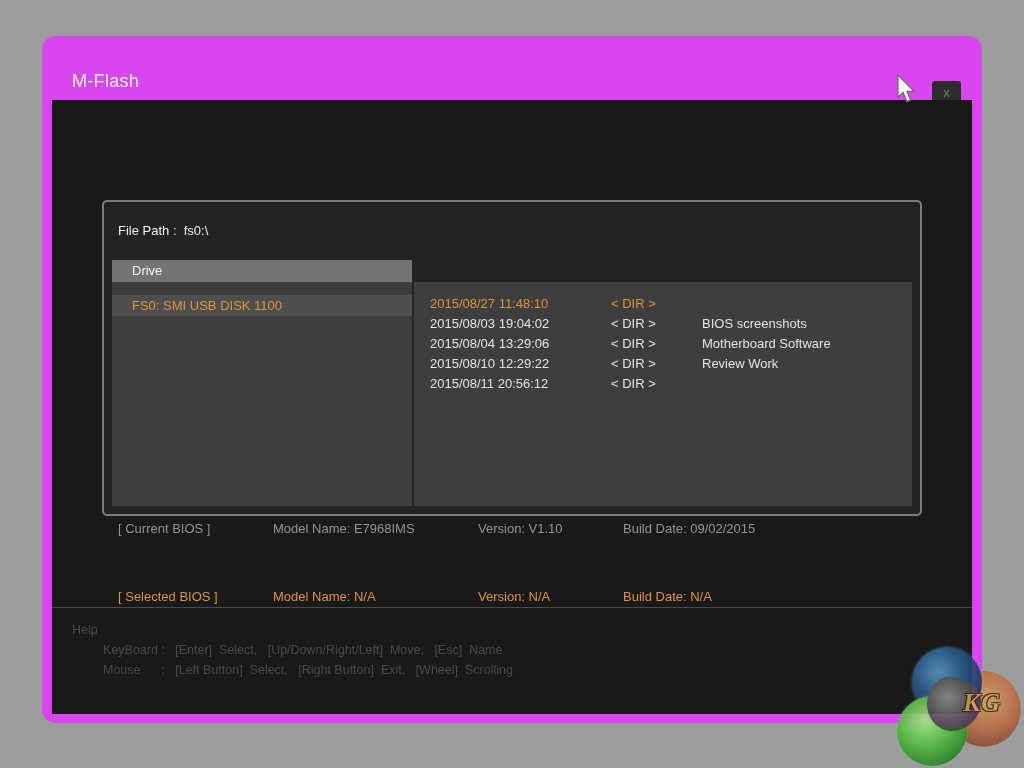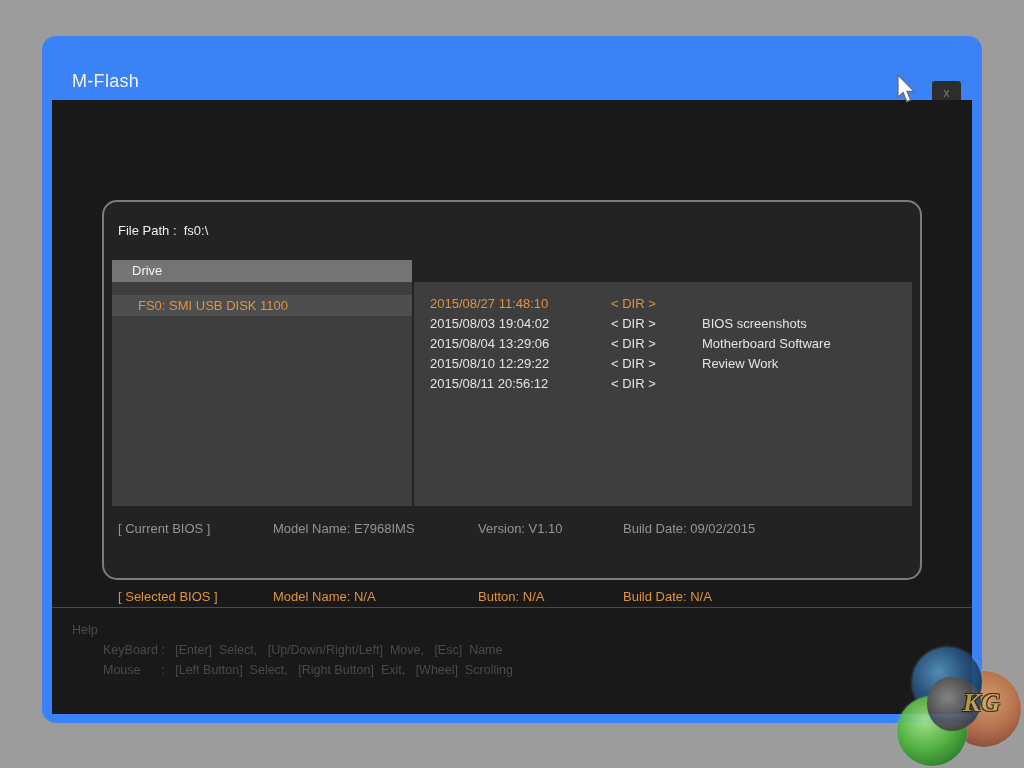--- a/index.html
+++ b/index.html
@@ -7,21 +7,21 @@
   body { font-family: "Liberation Sans", "DejaVu Sans", sans-serif; }
 
   #page {
     position: relative; width: 1024px; height: 768px;
     background: #9c9c9c; overflow: hidden;
   }
 
   
   .window {
     position: absolute; left: 42px; top: 36px; width: 940px; height: 687px;
-    background: #3b82f6; border-radius: 14px;
+    background: #d946ef; border-radius: 14px;
   }
   .window-title {
     position: absolute; left: 30px; top: 35px;
     font-size: 18px; color: #f4f4f4; letter-spacing: .3px;
   }
   .close-btn {
     position: absolute; left: 890px; top: 45px; width: 29px; height: 23px;
     background: #2d2d2d; border: none; border-radius: 3px;
     color: #787878; font-size: 13px; font-family: inherit;
     line-height: 21px; text-align: center; cursor: pointer;
@@ -32,22 +32,22 @@
     position: absolute; left: 10px; top: 64px; width: 920px; height: 614px;
     background: #191919;
   }
   .hsep {
     position: absolute; left: 0; top: 507px; width: 920px; height: 1px;
     background: #4a4a4a;
   }
 
   
   .panel {
-    position: absolute; left: 50px; top: 100px; width: 820px; height: 380px;
-    background: #232323; border: 2px solid #7c7c7c; border-radius: 15px;
+    position: absolute; left: 50px; top: 100px; width: 820px; height: 316px;
+    background: #232323; border: 2px solid #7c7c7c; border-radius: 5px;
   }
   .filepath {
     position: absolute; left: 14px; top: 21px;
     font-size: 13px; color: #efefef; white-space: pre;
   }
 
   .thead {
     position: absolute; left: 8px; top: 58px; width: 800px; height: 22px;
     display: flex;
     flex-direction: column;
@@ -60,21 +60,21 @@
 
   .tbody {
     position: absolute; left: 8px; top: 80px; width: 800px; height: 224px;
     display: flex; background: #3e3e3e;
   }
   .drive-list { width: 300px; padding-top: 13px; }
   .col-divider { width: 2px; background: #242424; }
   .file-list { flex: 1; padding-top: 12px; }
 
   .drive-row {
-    height: 21px; line-height: 21px; padding-left: 26px;
+    height: 21px; line-height: 21px; padding-left: 20px;
     font-size: 13px; color: #de9440; background: #4e4e4e; cursor: pointer;
     white-space: nowrap;
   }
   .file-row {
     height: 20px; line-height: 20px; display: flex;
     font-size: 13px; color: #e4e4e4; cursor: pointer; white-space: nowrap;
   }
   .file-row.selected { color: #de9440; }
   .fdate { width: 197px; padding-left: 16px; }
   .fdir  { width: 91px; }
@@ -195,21 +195,21 @@
         <div class="bios-info">
           <div class="bios-row gray">
             <span class="bc1">[ Current BIOS   ]</span>
             <span class="bc2">Model Name: E7968IMS</span>
             <span class="bc3">Version: V1.10</span>
             <span class="bc4">Build Date: 09/02/2015</span>
           </div>
           <div class="bios-row orange">
             <span class="bc1">[ Selected BIOS ]</span>
             <span class="bc2">Model Name: N/A</span>
-            <span class="bc3">Button: N/A</span>
+            <span class="bc3">Version: N/A</span>
             <span class="bc4">Build Date: N/A</span>
           </div>
         </div>
 
       </div>
 
       <div class="hsep"></div>
 
       <div class="help">
         <div class="help-title">Help</div>

